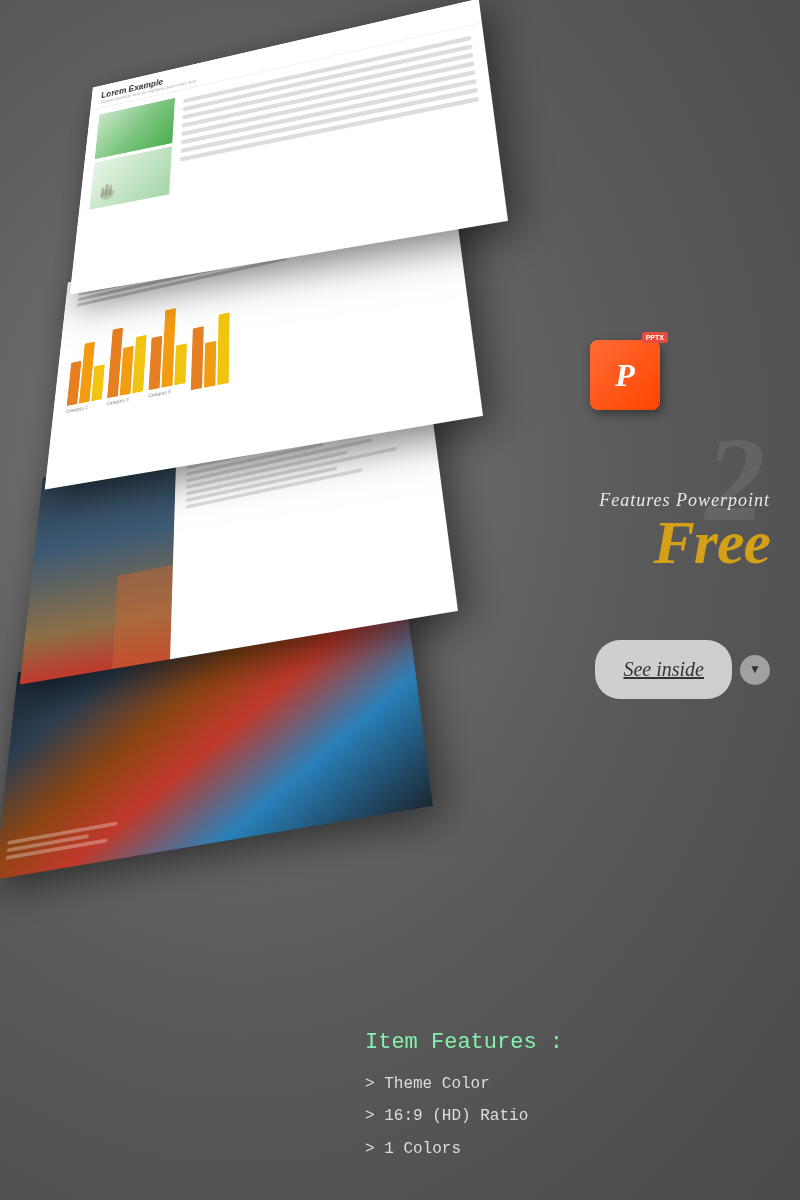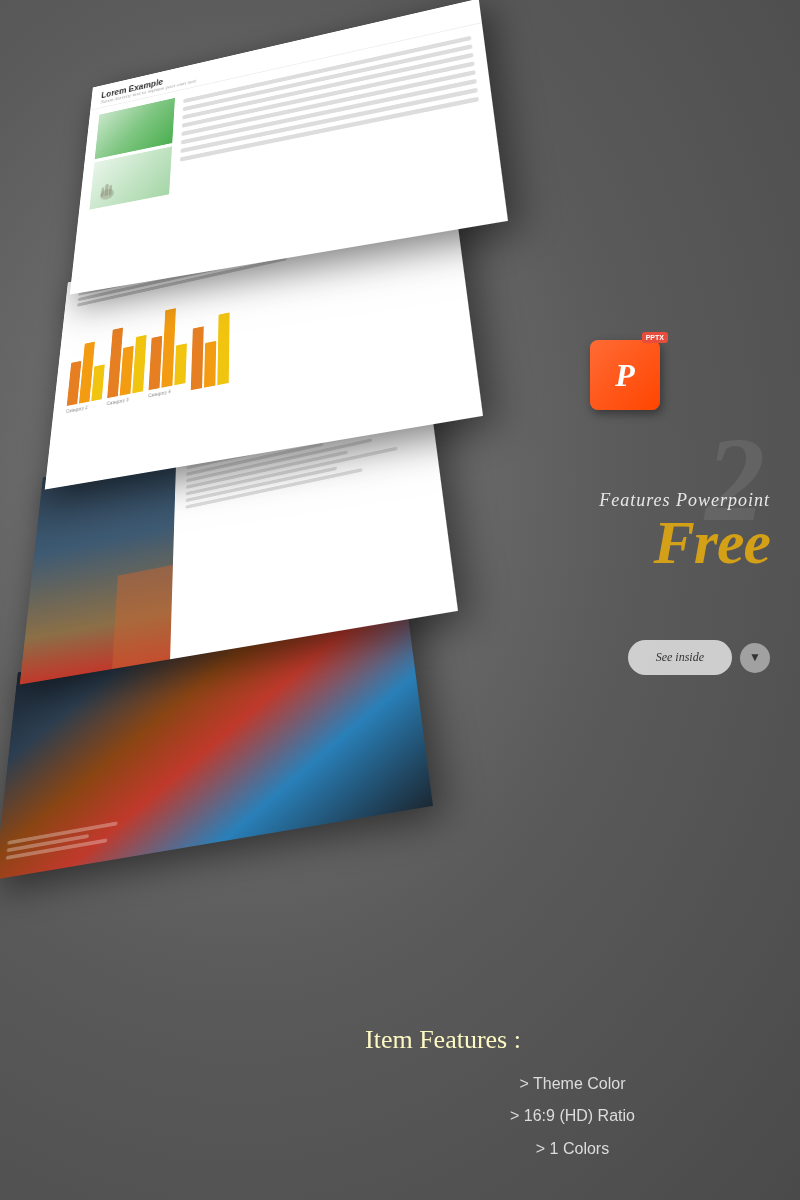--- a/index.html
+++ b/index.html
@@ -107,26 +107,27 @@
       top: 640px;
       display: flex;
       align-items: center;
       gap: 8px;
     }
 
     .see-inside-btn {
       background: rgba(220,220,220,0.9);
       border: none;
       border-radius: 25px;
-      padding: 10px 28px;
-      font-size: 12px;
+      padding: 18px 28px;
+      font-size: 20px;
       color: #333;
       cursor: pointer;
       font-family: Georgia, serif;
       font-style: italic;
+      text-decoration: underline;
     }
 
     .dropdown-arrow {
       width: 30px;
       height: 30px;
       background: rgba(180,180,180,0.8);
       border-radius: 50%;
       display: flex;
       align-items: center;
       justify-content: center;
@@ -137,34 +138,33 @@
 
     
     .features-section {
       position: absolute;
       bottom: 30px;
       left: 365px;
       right: 20px;
     }
 
     .features-title {
-      font-size: 26px;
-      color: #fef9c3;
+      font-size: 22px;
+      color: #86efac;
       margin-bottom: 18px;
-      font-family: Liberation Serif, serif;
+      font-family: Liberation Mono, monospace;
       font-weight: normal;
     }
 
     .feature-item {
       font-size: 16px;
       color: #ddd;
       margin-bottom: 10px;
-      font-family: Liberation Sans, sans-serif;
+      font-family: Liberation Mono, monospace;
       line-height: 1.4;
-      text-align: center;
     }
 
     .slide-container {
       position: absolute;
       width: 430px;
       height: 242px;
       background: white;
       overflow: hidden;
       box-shadow: 8px 12px 35px rgba(0,0,0,0.5);
     }

